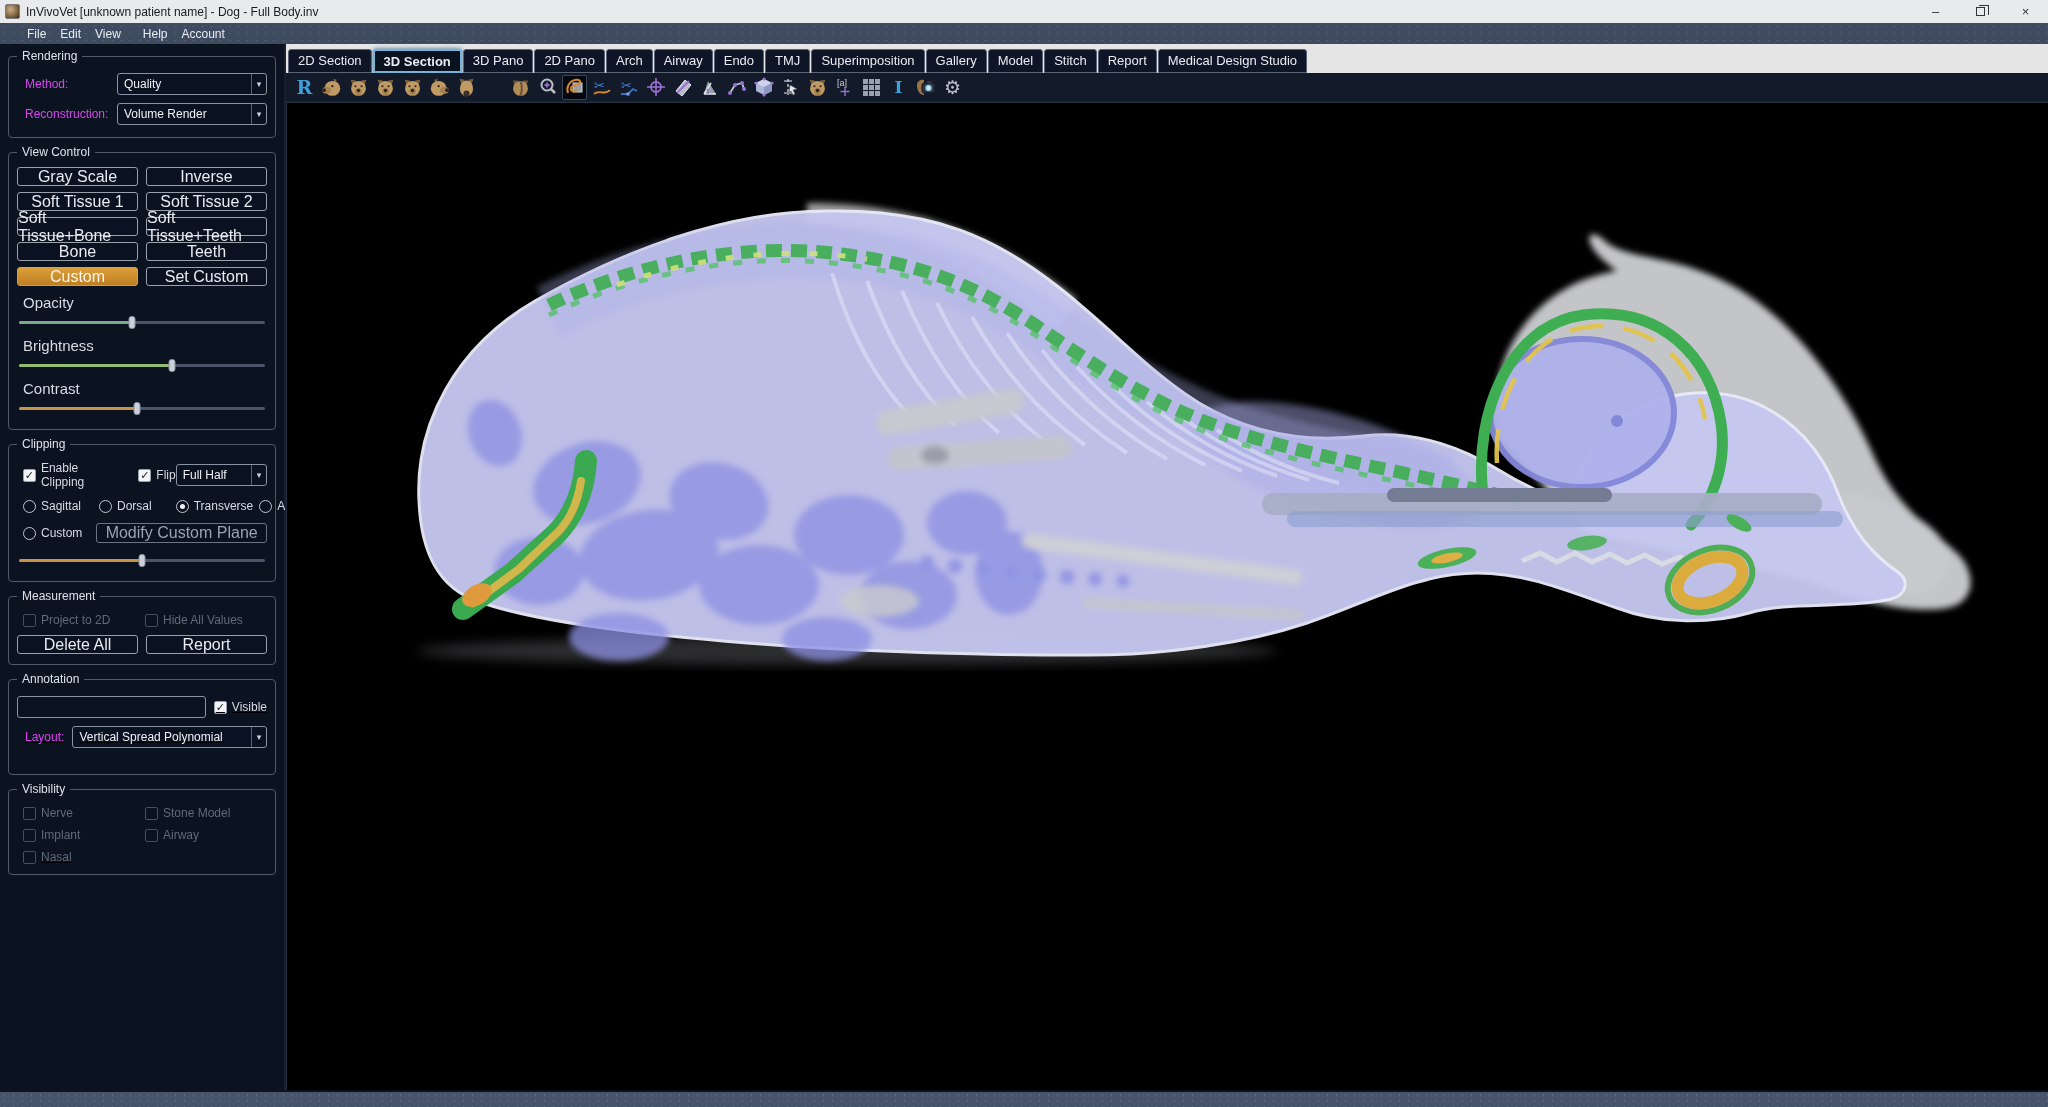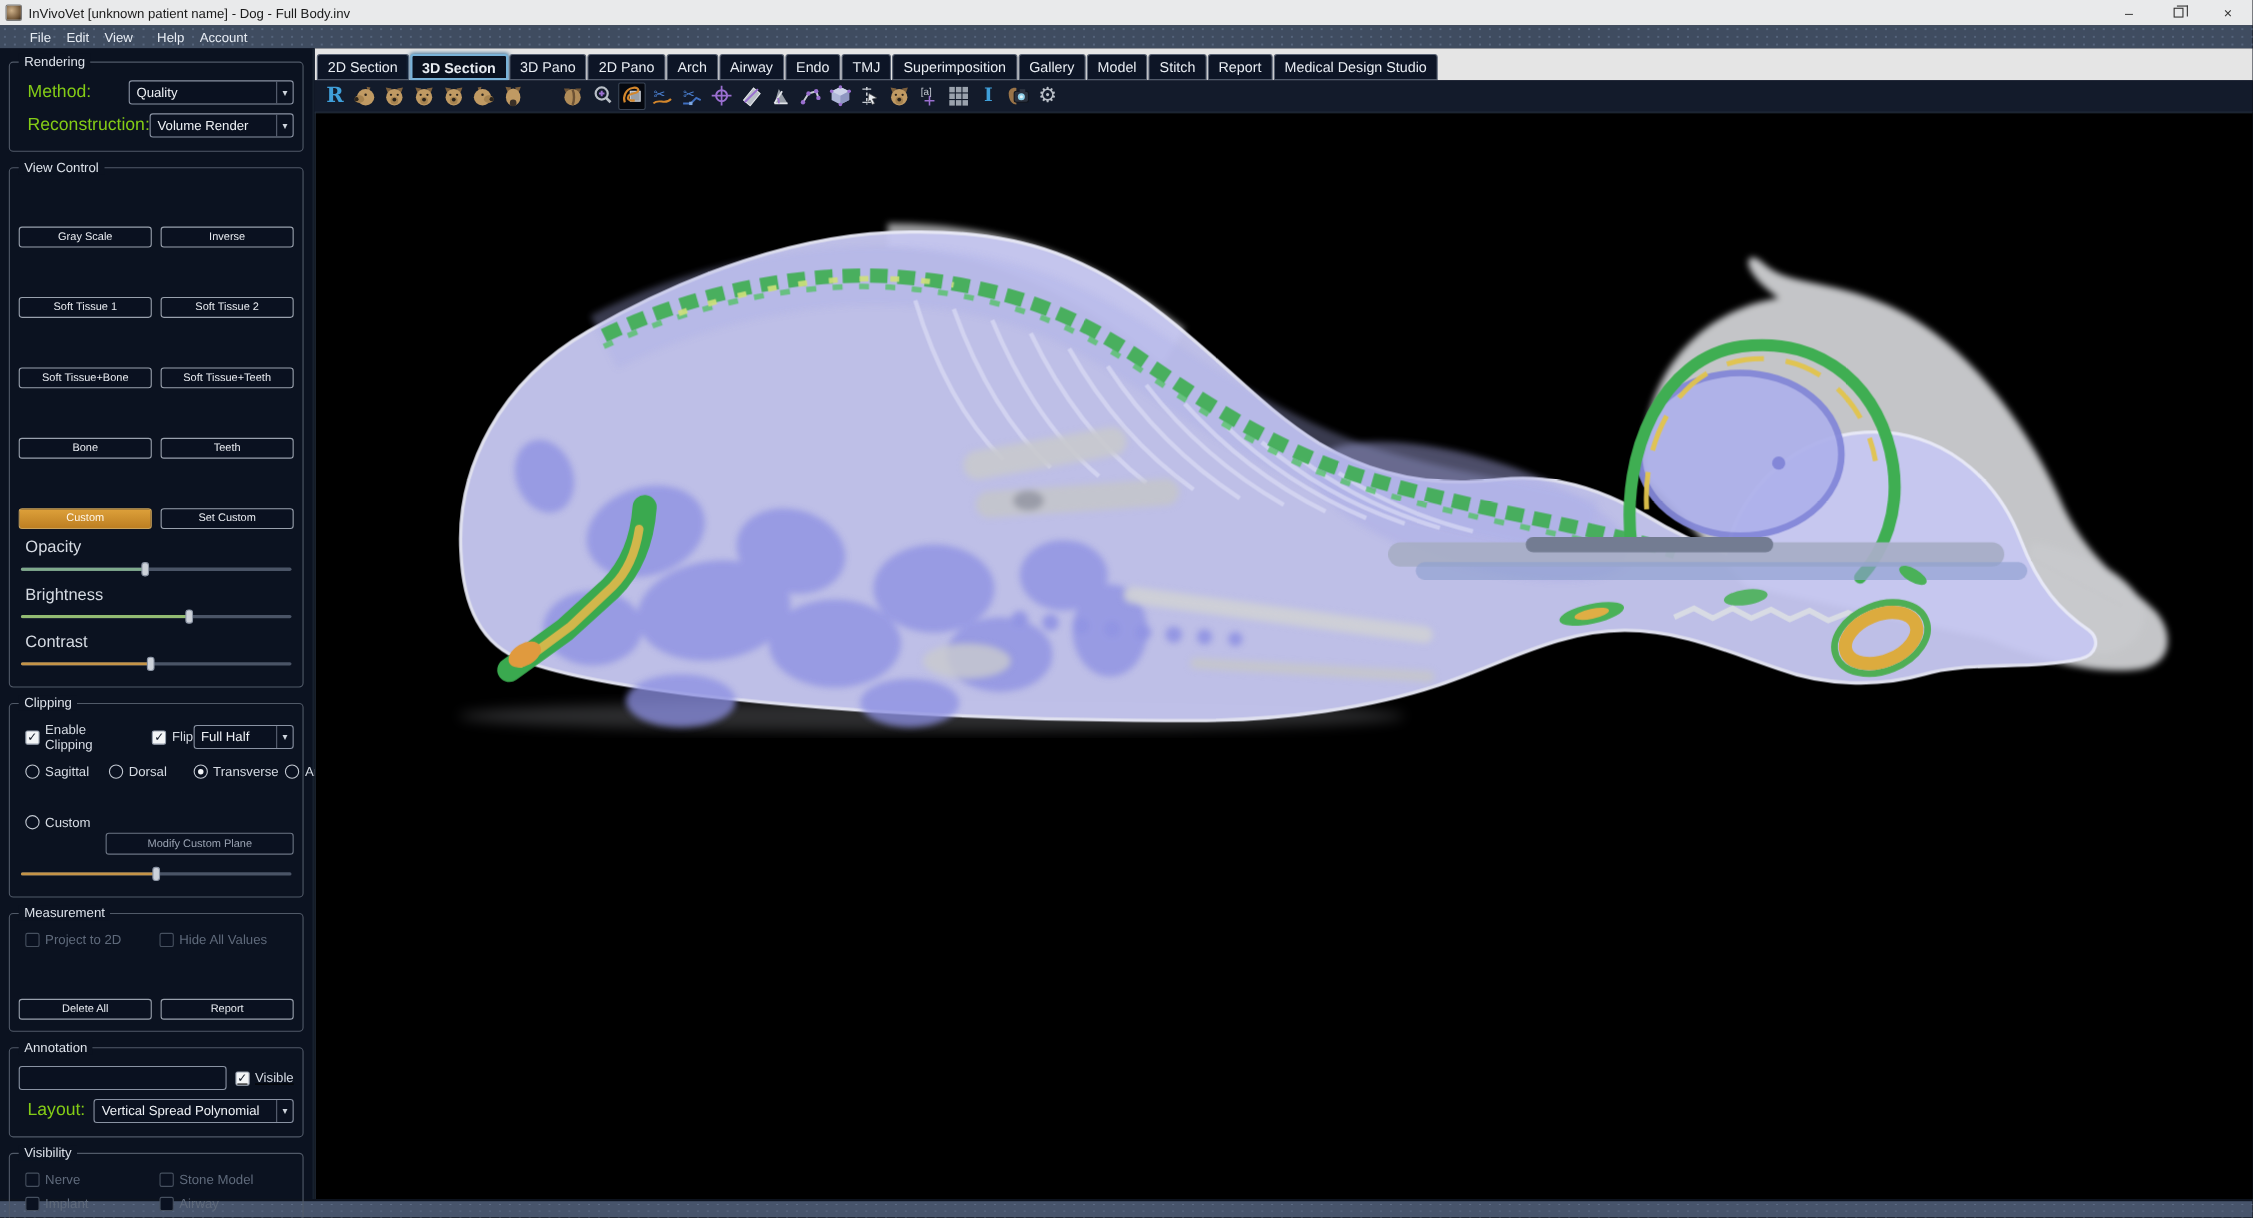--- a/index.html
+++ b/index.html
@@ -21,30 +21,30 @@
     background-image:radial-gradient(#55647c 0.8px,transparent 1.1px);background-size:9px 7px;}
   .menu-item{color:#e8edf4;font-size:12px;padding:0 7px;}
 
   
   .app{flex:1;display:flex;min-height:0;}
   .sidebar{width:286px;flex:0 0 auto;background:#0b1220;border-right:2px solid #17202e;padding:12px 8px 0 8px;position:relative;}
   .group{position:relative;border:1px solid #515a68;border-radius:4px;margin:0 0 14px 0;padding:12px 6px 8px 6px;}
   .group-title{position:absolute;top:-8px;left:8px;background:#0b1220;padding:0 5px;font-size:12px;color:#dde2ea;}
 
   .row{display:flex;align-items:center;margin:4px 2px 8px 2px;}
-  .flabel{font-size:16px;color:#84cc16;margin-left:8px;}
+  .flabel{font-size:12px;color:#d946ef;margin-left:8px;}
   .combo{height:22px;background:#0a1120;border:1px solid #8a93a3;border-radius:3px;display:flex;align-items:center;
     color:#eef1f5;font-size:12px;padding-left:6px;position:relative;}
   .combo .arrow{margin-left:auto;width:15px;align-self:stretch;border-left:1px solid #5a6374;display:flex;align-items:center;justify-content:center;color:#cfd5dd;font-size:9px;}
   .combo.w150{width:150px;margin-left:auto;}
   .combo.w92{width:92px;margin-left:auto;}
   .combo.grow{flex:1;margin-left:8px;}
 
-  .btn{height:19px;background:#0a1120;border:1px solid #99a1ad;border-radius:3px;color:#e8ebf0;font-size:10px;
-    display:flex;align-items:center;justify-content:center;flex:1;margin-top:39px;}
+  .btn{height:19px;background:#0a1120;border:1px solid #99a1ad;border-radius:3px;color:#e8ebf0;font-size:16px;
+    display:flex;align-items:center;justify-content:center;flex:1;}
   .btn.dim{color:#9aa3b2;border-color:#6c7584;}
   .btn.orange{background:linear-gradient(#dda03a,#bd7f22);border-color:#caa25a;color:#fff6e8;}
   .btn-grid{display:grid;grid-template-columns:1fr 1fr;gap:6px 8px;margin:2px 2px 8px 2px;}
 
   .slider-label{font-size:15px;color:#d6dbe3;margin:6px 2px 2px 8px;}
   .slider{position:relative;height:18px;margin:0 4px 4px 4px;}
   .slider .track{position:absolute;left:0;right:0;top:8px;height:3px;background:#4a5466;border-radius:2px;overflow:hidden;}
   .slider .fill{height:100%;width:0;}
   .fill-op{background:#7fa98c;}
   .fill-br{background:#93bb72;}
@@ -242,21 +242,21 @@
 
       <div class="group">
         <span class="group-title">Annotation</span>
         <div class="row">
           <input class="text-input" value="" style="">
           <label class="check on" style="margin-left:8px;text-decoration:underline;">
             <span class="box"></span>
             <span class="lbl">Visible</span>
           </label>
         </div>
-        <div class="row" style="margin-bottom:4px;">
+        <div class="row" style="margin-bottom:18px;text-decoration:underline;">
           <span class="flabel">Layout:</span>
           <div class="combo grow">
             <span>Vertical Spread Polynomial</span>
             <span class="arrow">▾</span>
           </div>
         </div>
       </div>
 
       <div class="group">
         <span class="group-title">Visibility</span>

